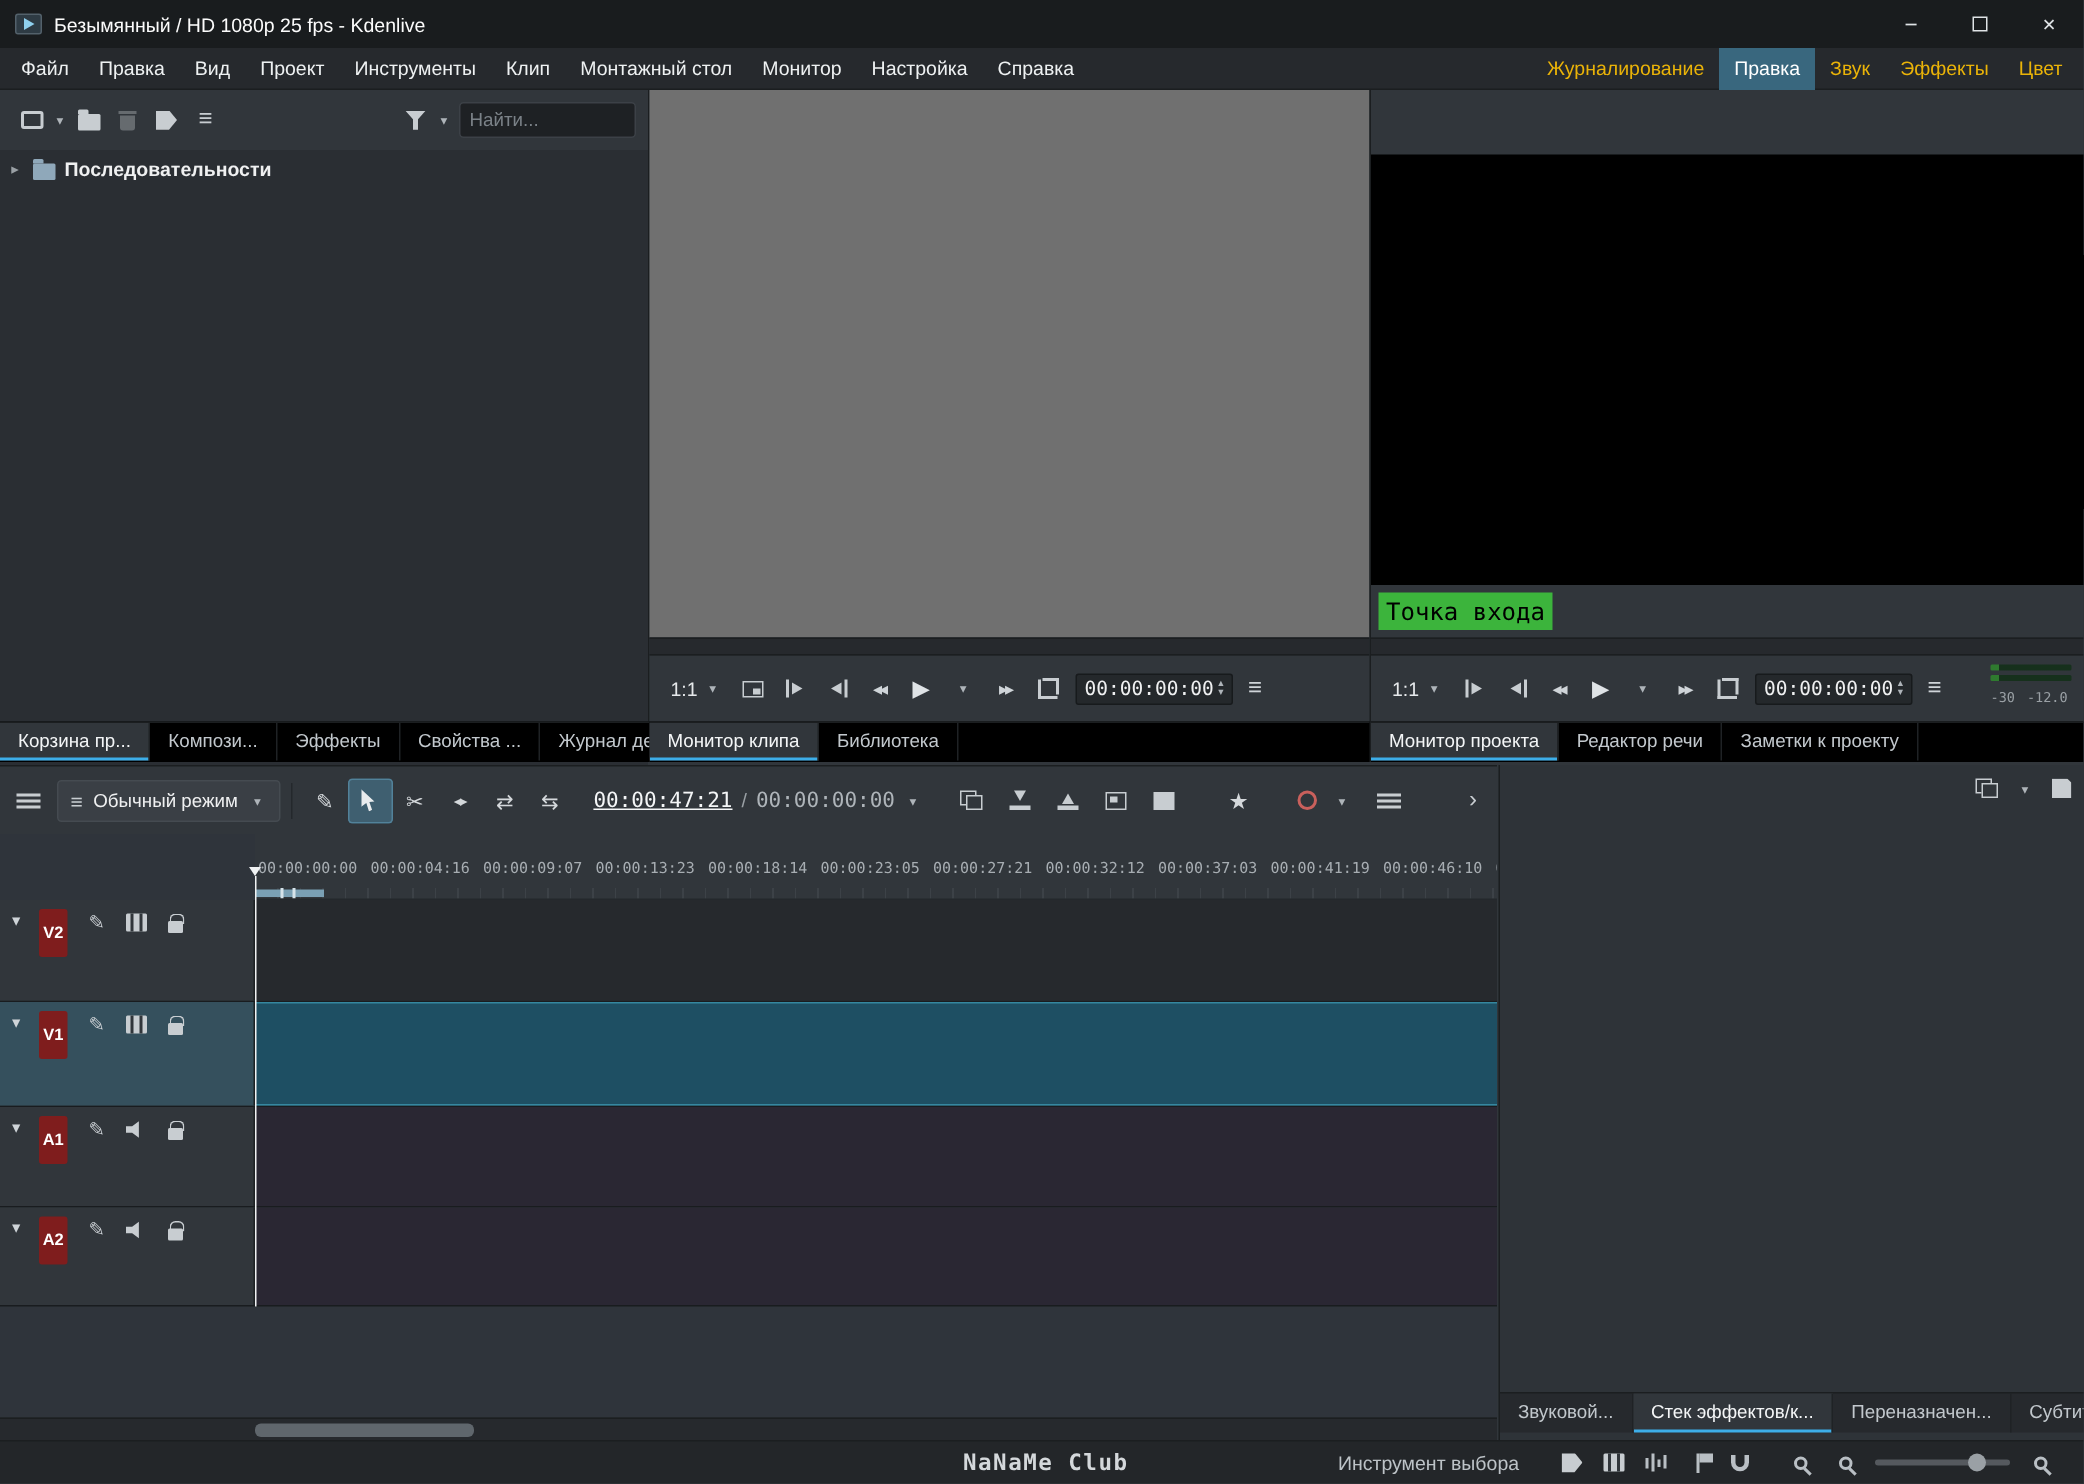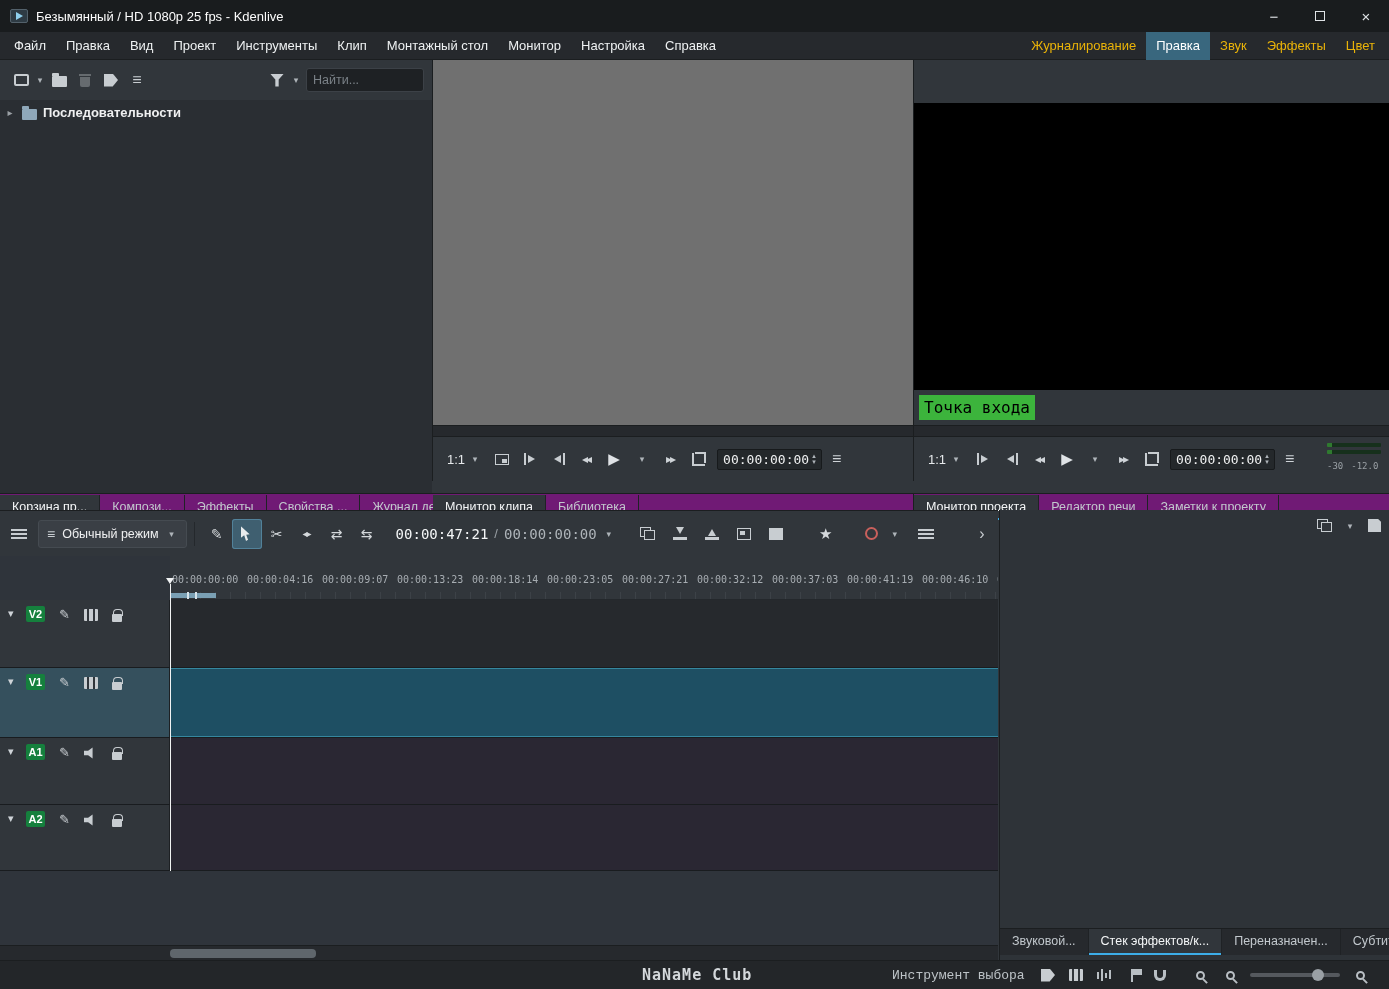--- a/index.html
+++ b/index.html
@@ -18,21 +18,21 @@
   .max-box{width:10px;height:10px;border:1px solid #dfe3e6;display:inline-block;}
 
   
   .menubar{position:absolute;left:0;top:32px;width:1389px;height:28px;background:#26292d;display:flex;align-items:center;padding:0 4px;border-bottom:1px solid #1b1e20;}
   .menu-item{padding:0 10px;line-height:27px;color:#eef1f2;}
   .workspaces{margin-left:auto;display:flex;height:28px;}
   .ws{padding:0 10px;line-height:27px;color:#eab308;}
   .ws.active{background:#39677e;color:#ffffff;}
 
   
-  .tabbar{position:absolute;top:493px;height:27px;background:#701a75;border-top:1px solid #1b1e20;display:flex;align-items:center;}
+  .tabbar{position:absolute;top:481px;height:27px;background:#000000;border-top:1px solid #1b1e20;display:flex;align-items:flex-start;}
   .tab{padding:0 12px;line-height:25px;font-size:12.5px;color:#c2c8cd;border-right:1px solid #1f2225;white-space:nowrap;}
   .tab.active{background:#31363b;color:#f4f6f7;box-shadow:inset 0 -2px 0 #3daee9;}
   .tabbar-bin{left:0;width:433px;}
   .tabbar-clip{left:433px;width:480px;}
   .tabbar-proj{left:913px;width:476px;border-left:1px solid #1b1e20;}
 
   
   .bin-panel{position:absolute;left:0;top:60px;width:433px;height:421px;background:#2a2e33;border-right:1px solid #1b1e20;}
   .bin-toolbar{height:40px;background:#31363b;display:flex;align-items:center;padding:0 8px;}
   .tbtn{width:26px;height:26px;display:flex;align-items:center;justify-content:center;color:#c8cdd1;}
@@ -119,21 +119,21 @@
   .tl-toolbar{position:absolute;left:0;top:510px;width:998px;height:46px;background:#31363b;border-top:1px solid #1b1e20;display:flex;align-items:center;padding:0 6px;}
   .combo{display:flex;align-items:center;gap:7px;height:28px;background:#3a3f45;border:1px solid #454b51;border-radius:3px;padding:0 8px;margin-left:6px;min-width:146px;}
   .combo .g-menu{font-size:14px;color:#c8cdd1;}
   .combo-label{flex:1;font-size:12.5px;color:#eff0f1;}
   .vsep{width:1px;height:24px;background:#24282c;margin:0 7px;flex:none;}
   .tool-btn{width:30px;height:30px;display:flex;align-items:center;justify-content:center;color:#cfd4d8;border-radius:3px;flex:none;}
   .tool-btn.active{background:#3f5f70;box-shadow:inset 0 0 0 1px #52829a;}
   .g-tool{font-size:14px;color:#d4d8db;}
   .g-spacer{font-size:10px;letter-spacing:-1px;}
   .tc-group{display:flex;align-items:center;gap:6px;margin-left:14px;}
-  .tc-cur{font-family:"DejaVu Sans Mono",monospace;font-size:14px;color:#f4f6f7;}
+  .tc-cur{font-family:"DejaVu Sans Mono",monospace;font-size:14px;color:#f4f6f7;text-decoration:underline;}
   .tc-sep{color:#9aa0a5;}
   .tc-dur{font-family:"DejaVu Sans Mono",monospace;font-size:14px;color:#aeb4b9;}
   .grp{display:flex;align-items:center;gap:2px;}
   .g-star{font-size:15px;color:#d4d8db;}
   .overflow-btn{margin-left:auto;color:#c8cdd1;font-size:16px;width:20px;text-align:center;}
 
   
   .right-panel{position:absolute;left:999px;top:510px;width:390px;height:450px;background:#2e3338;border-left:1px solid #1b1e20;}
   .right-header{position:absolute;top:9px;right:8px;display:flex;gap:12px;align-items:center;}
   .right-tabbar{position:absolute;left:0;top:418px;width:390px;height:27px;background:#26292d;border-top:1px solid #1b1e20;display:flex;}
@@ -149,34 +149,34 @@
   .tl-zone::before{content:"";position:absolute;left:17px;top:-1px;width:2px;height:7px;background:#d6e3ea;}
   .tl-zone::after{content:"";position:absolute;left:25px;top:-1px;width:2px;height:7px;background:#d6e3ea;}
   .playhead{position:absolute;left:170px;top:28px;width:1px;height:287px;background:#f0f2f3;z-index:6;}
   .playhead::before{content:"";position:absolute;left:-4px;top:-6px;border-top:6px solid #f0f2f3;border-left:4px solid transparent;border-right:4px solid transparent;}
   .tracks{position:absolute;left:0;top:44px;width:998px;}
   .track-row{position:relative;display:flex;border-bottom:1px solid #191c1f;}
   .h-v2{height:68px;}.h-v1{height:70px;}.h-a1{height:67px;}.h-a2{height:66px;}
   .track-head{width:170px;flex:none;background:#31363b;border-right:1px solid #1d2023;padding:7px 6px 0 8px;display:flex;align-items:flex-start;}
   .track-head.selected{background:#35505d;}
   .chev{font-size:11px;color:#cfd4d8;width:18px;}
-  .track-badge{min-width:19px;height:16px;background:#15803d;color:#fff;font-size:11px;font-weight:bold;display:inline-flex;align-items:center;justify-content:center;border-radius:2px;padding:0 2px;margin-top:-1px;}
+  .track-badge{min-width:19px;height:32px;background:#7f1d1d;color:#fff;font-size:11px;font-weight:bold;display:inline-flex;align-items:center;justify-content:center;border-radius:2px;padding:0 2px;margin-top:-1px;}
   .thead-icons{display:flex;gap:14px;margin-left:14px;align-items:center;height:16px;}
   .g-pencil{font-size:13px;color:#c8cdd1;line-height:14px;}
   .track-lane{flex:1;}
   .lane-video{background:#26292d;}
   .lane-audio{background:#2a2733;}
   .lane-selected{background:#1e4f63;box-shadow:inset 0 1px 0 #35879f,inset 0 -1px 0 #35879f;}
   .tl-scroll{position:absolute;left:0;top:389px;width:998px;height:15px;background:#26292d;border-top:1px solid #1b1e20;}
   .tl-thumb{position:absolute;left:170px;top:3px;width:146px;height:9px;background:#5f666c;border-radius:4px;}
 
   
   .statusbar{position:absolute;left:0;top:960px;width:1389px;height:29px;background:#232629;border-top:1px solid #1b1e20;}
   .watermark{position:absolute;left:642px;top:5px;color:#d4d8db;font-family:"DejaVu Sans Mono",monospace;font-weight:bold;font-size:15px;letter-spacing:1px;}
-  .tool-label{position:absolute;left:892px;top:7px;color:#bdc3c7;font-size:13px;font-family:Liberation Mono, monospace;}
+  .tool-label{position:absolute;left:892px;top:7px;color:#bdc3c7;font-size:13px;}
   .status-icons{position:absolute;left:1038px;top:3px;display:flex;gap:8px;align-items:center;height:22px;}
   .sbtn{width:20px;height:22px;display:flex;align-items:center;justify-content:center;}
   .zoom-controls{position:absolute;left:1190px;top:3px;display:flex;align-items:center;gap:10px;height:22px;}
   .zoom-slider{width:90px;height:4px;background:#55595e;border-radius:2px;position:relative;}
   .zoom-handle{position:absolute;left:62px;top:-4px;width:12px;height:12px;border-radius:6px;background:#9aa0a5;}
 </style>
 </head>
 <body>
 
 <div id="app">

